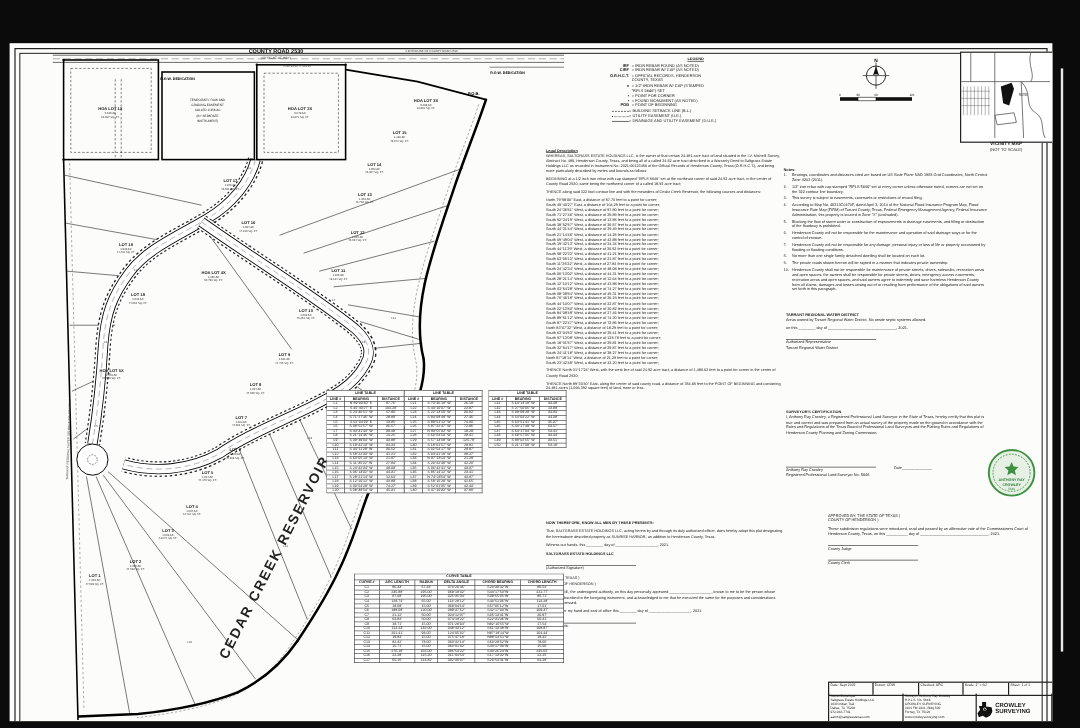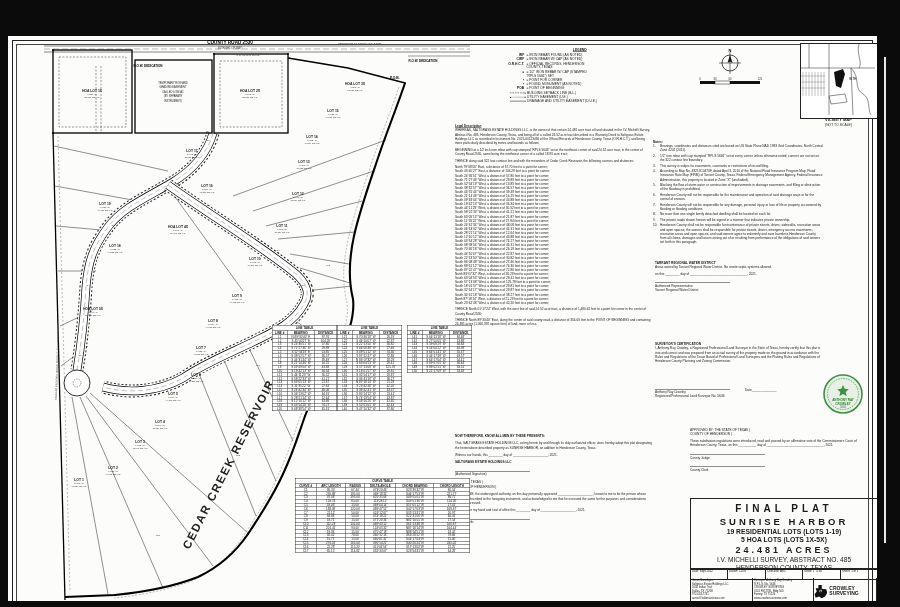--- a/index.html
+++ b/index.html
@@ -534,29 +534,20 @@
     <div id="approval" class="abs blk">
       <div class="in s5">
         <div>APPROVED BY: THE STATE OF TEXAS    )</div>
         <div>COUNTY OF HENDERSON                      )</div>
         <div style="margin-top:5px">These subdivision regulations were introduced, read and passed by an affirmative vote of the Commissioners Court of Henderson County, Texas, on this __________ day of ________________________________, 2021.</div>
         <div class="sigline">County Judge</div>
         <div class="sigline">County Clerk</div>
       </div>
     </div>
 
-    <div id="tb-box" class="abs">
-      <div id="tb-l1">FINAL PLAT</div>
-      <div id="tb-l2">SUNRISE HARBOR</div>
-      <div id="tb-l3">19 RESIDENTIAL LOTS (LOTS 1-19)</div>
-      <div id="tb-l4">5 HOA LOTS (LOTS 1X-5X)</div>
-      <div id="tb-ac">24.481 ACRES</div>
-      <div id="tb-sv">I.V. MICHELLI SURVEY, ABSTRACT NO. 485</div>
-      <div id="tb-co">HENDERSON COUNTY, TEXAS</div>
-    </div>
     <div id="tb-fields" class="abs">
         <div class="fcell">
           <div class="in s5">Date: Sept 2022</div>
         </div>
         <div class="fcell">
           <div class="in s5">Drawn: CDW</div>
         </div>
         <div class="fcell">
           <div class="in s5">Checked: ARC</div>
         </div>

